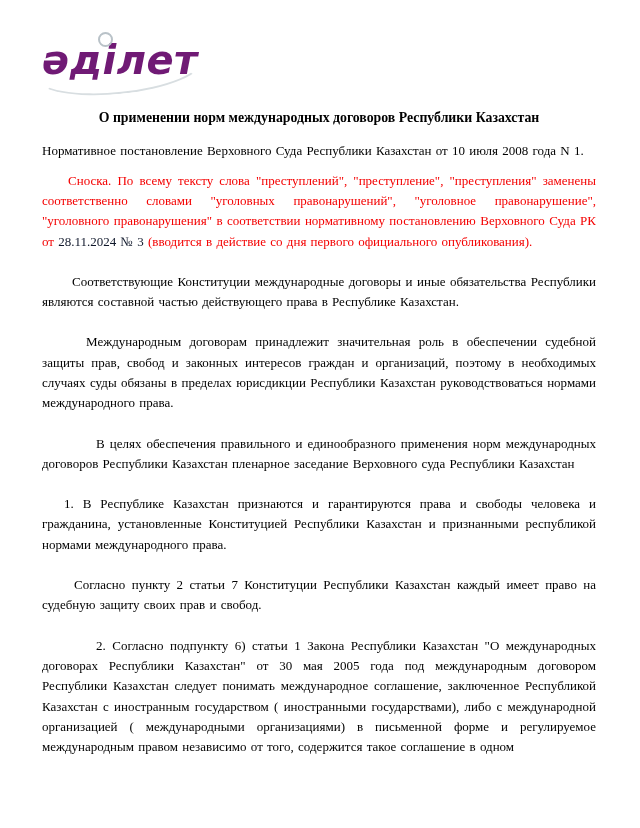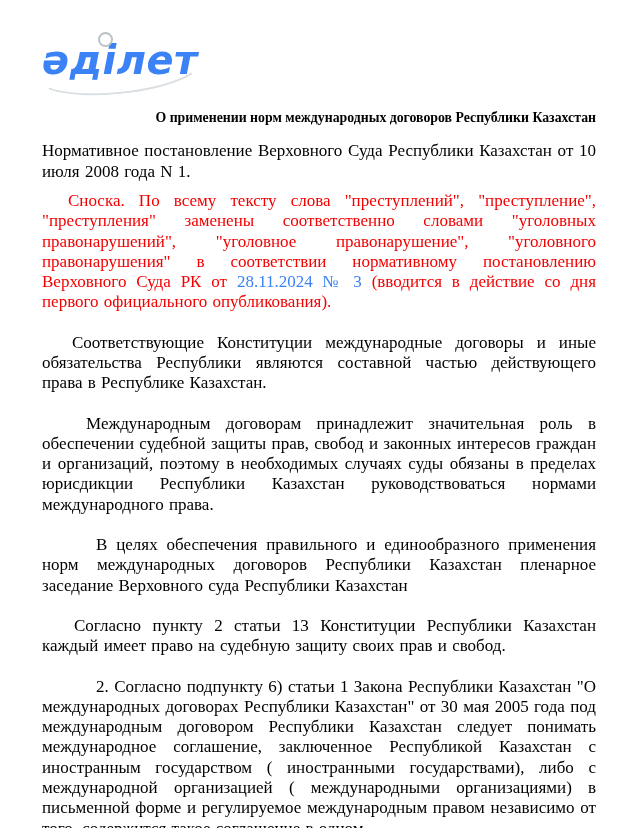--- a/index.html
+++ b/index.html
@@ -12,21 +12,21 @@
     overflow: hidden;
   }
   .page { padding: 36px 44px 0 42px; position: relative; }
 
   
   .logo { position: relative; height: 54px; margin-bottom: 10px; }
   .logo-text {
     font-family: "DejaVu Sans", sans-serif;
     font-weight: 700; font-style: italic;
     font-size: 40px; line-height: 48px;
-    color: #3b82f6;
+    color: #701a75;
     letter-spacing: 0.5px;
     position: relative; z-index: 2;
     display: inline-block;
   }
   .logo-ring {
     position: absolute; z-index: 3;
     left: 56px; top: -4px;
     width: 15px; height: 15px;
     border: 2.5px solid #b9c2c8;
     border-radius: 50%;
@@ -40,36 +40,36 @@
     border-bottom-color: #d8dee1;
     border-radius: 50%;
     transform: rotate(-6deg);
   }
 
   
   .doc-title {
     font-size: 13.8px; font-weight: bold;
     line-height: 1.4;
     margin: 18px 0 0 0;
-    text-align: right;
+    text-align: center;
   }
   p {
-    font-size: 17px;
+    font-size: 13px;
     line-height: 20.3px;
     text-align: justify;
     margin: 0;
     word-spacing: 1px;
   }
   .intro   { margin-top: 14px; }
   .footnote {
     margin-top: 9px;
     color: #f40000;
     text-indent: 26px;
   }
-  .doc-link { color: #3b82f6; text-decoration: none; cursor: pointer; }
+  .doc-link { color: #0f172a; text-decoration: none; cursor: pointer; }
   .para  { margin-top: 20px; }
   .bold  { font-weight: bold; }
   .ti-16 { text-indent: 16px; }
   .ti-22 { text-indent: 22px; }
   .ti-30 { text-indent: 30px; }
   .ti-32 { text-indent: 32px; }
   .ti-44 { text-indent: 44px; }
   .ti-54 { text-indent: 54px; }
 </style>
 </head>
@@ -91,21 +91,22 @@
 
     <p class="footnote"><span>Сноска. По всему тексту слова "преступлений", "преступление", "преступления" заменены соответственно словами "уголовных правонарушений", "уголовное правонарушение", "уголовного правонарушения" в соответствии нормативному постановлению Верховного Суда РК от </span><a class="doc-link" href="#">28.11.2024 № 3</a><span> (вводится в действие со дня первого официального опубликования).</span></p>
 
     <p class="para ti-30">Соответствующие Конституции международные договоры и иные обязательства Республики являются составной частью действующего права в Республике Казахстан.</p>
 
     <p class="para ti-44">Международным договорам принадлежит значительная роль в обеспечении судебной защиты прав, свобод и законных интересов граждан и организаций, поэтому в необходимых случаях суды обязаны в пределах юрисдикции Республики Казахстан руководствоваться нормами международного права.</p>
 
     <p class="para ti-54">В целях обеспечения правильного и единообразного применения норм международных договоров Республики Казахстан пленарное заседание Верховного суда Республики Казахстан</p>
 
 
+    <p class="para ti-22">1. В Республике Казахстан признаются и гарантируются права и свободы человека и гражданина, установленные Конституцией Республики Казахстан и признанными республикой нормами международного права.</p>
 
-    <p class="para ti-32">Согласно пункту 2 статьи 13 Конституции Республики Казахстан каждый имеет право на судебную защиту своих прав и свобод.</p>
+    <p class="para ti-32">Согласно пункту 2 статьи 7 Конституции Республики Казахстан каждый имеет право на судебную защиту своих прав и свобод.</p>
 
 
     <p class="para ti-54">2. Согласно подпункту 6) статьи 1 Закона Республики Казахстан "О международных договорах Республики Казахстан" от 30 мая 2005 года под международным договором Республики Казахстан следует понимать международное соглашение, заключенное Республикой Казахстан с иностранным государством ( иностранными государствами), либо с международной организацией ( международными организациями) в письменной форме и регулируемое международным правом независимо от того, содержится такое соглашение в одном</p>
 
   </div>
 
 </div>
 
 </body></html>

